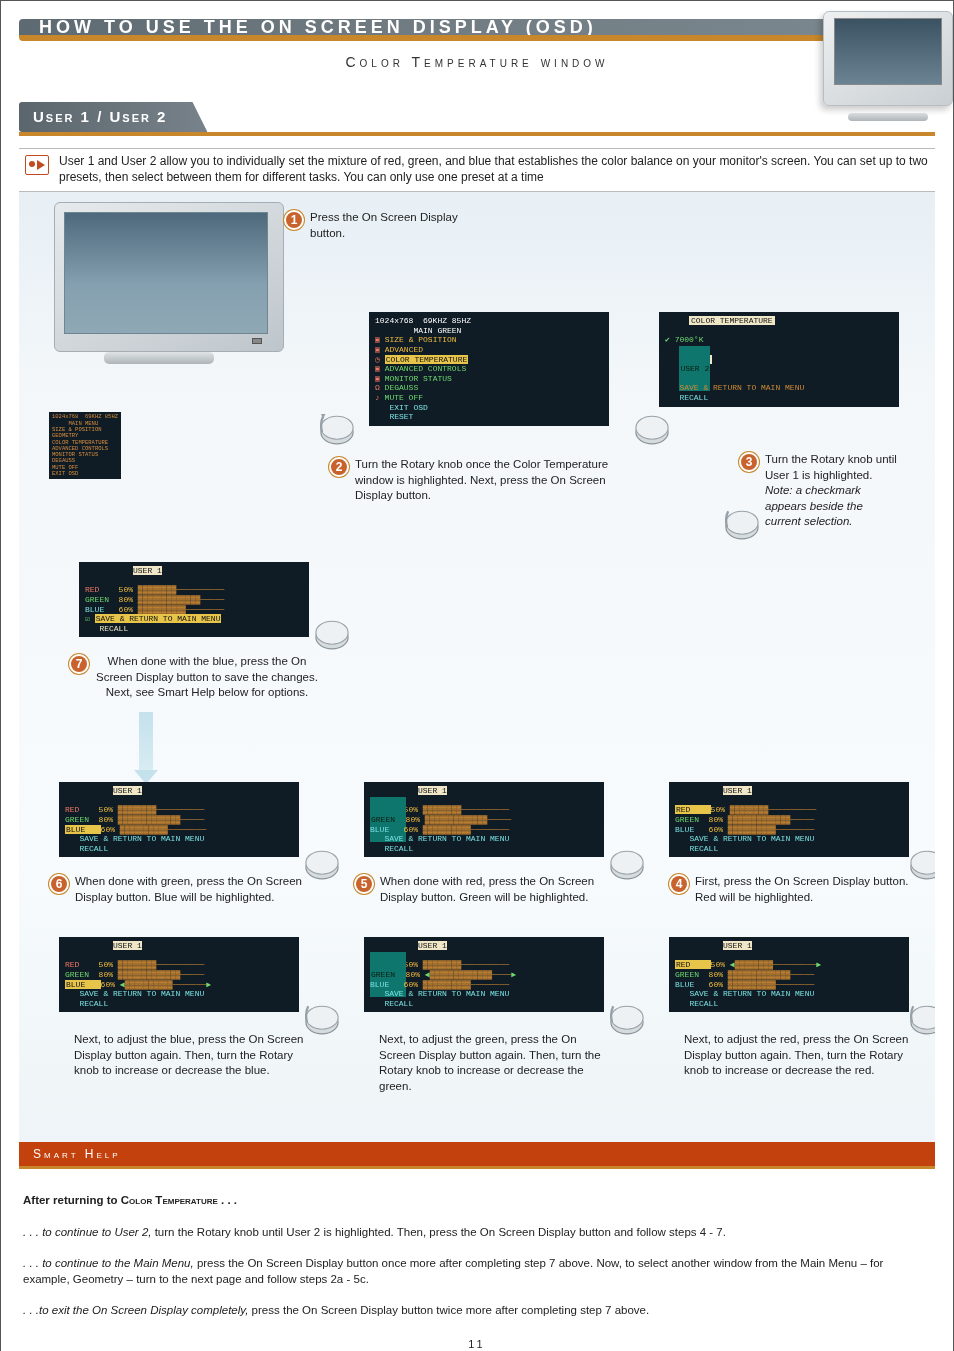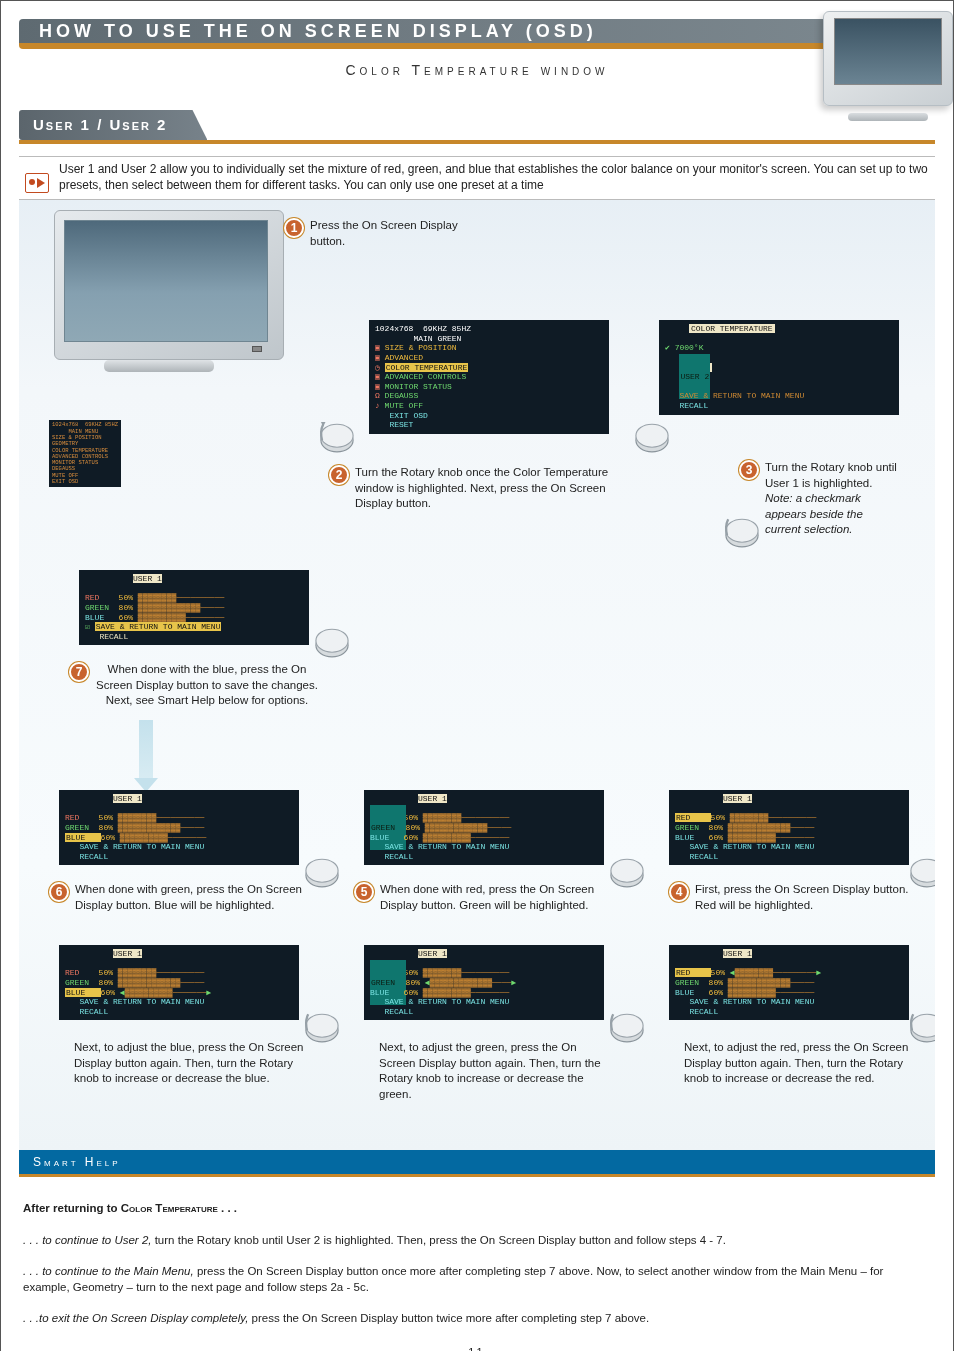--- a/index.html
+++ b/index.html
@@ -14,21 +14,21 @@
   }
   .page {
     border: 1px solid #555;
     position: relative;
     padding: 18px 18px 10px 18px;
     min-height: 1320px;
   }
   
   .title-bar {
     position: relative;
-    height: 24px;
+    height: 16px;
     background: linear-gradient(90deg,#5e6a71 0,#6f7a81 40%,#7d8990 100%);
     border-radius: 4px 4px 0 0;
     display:flex; align-items:center;
   }
   .title-bar span {
     color:#fff;
     font-family: "Trebuchet MS", Arial, sans-serif;
     font-weight: bold;
     letter-spacing: 4px;
     text-transform: uppercase;
@@ -100,21 +100,21 @@
   .section-tab::after{
     content:""; position:absolute; left:0; bottom:-4px;
     width:100%; height:4px; background:#c7872a;
   }
   
   .note-row{
     margin-top:16px;
     border:1px solid #bbb;
     border-left:none; border-right:none;
     padding:4px 6px 6px 6px;
-    display:flex; gap:10px; align-items:flex-end;
+    display:flex; gap:10px; align-items:flex-start;
     font-size:12px;
   }
   .note-icon{
     width:24px; height:20px; flex-shrink:0;
     border:1px solid #c24a1f; border-radius:2px;
     position:relative;
     margin-top:2px;
   }
   .note-icon::before{
     content:""; position:absolute; left:3px; top:5px;
@@ -211,21 +211,21 @@
   .arrow-down::after{
     content:""; position:absolute; left:-5px; bottom:-12px;
     border-left:12px solid transparent;
     border-right:12px solid transparent;
     border-top:14px solid #c4e1ec;
   }
   
   .smart-tab{
     margin-top:0;
     height:24px;
-    background:#0369a1;
+    background:#c2410c;
     display:flex;align-items:center;
   }
   .smart-tab span{
     color:#fff;font-variant:small-caps;letter-spacing:3px;font-size:12px;
     padding-left:14px;font-family:"Trebuchet MS",Arial;
   }
   .smart-body{
     border-top:3px solid #c7872a;
     padding:8px 4px 6px 4px;
     font-size:11.5px;

